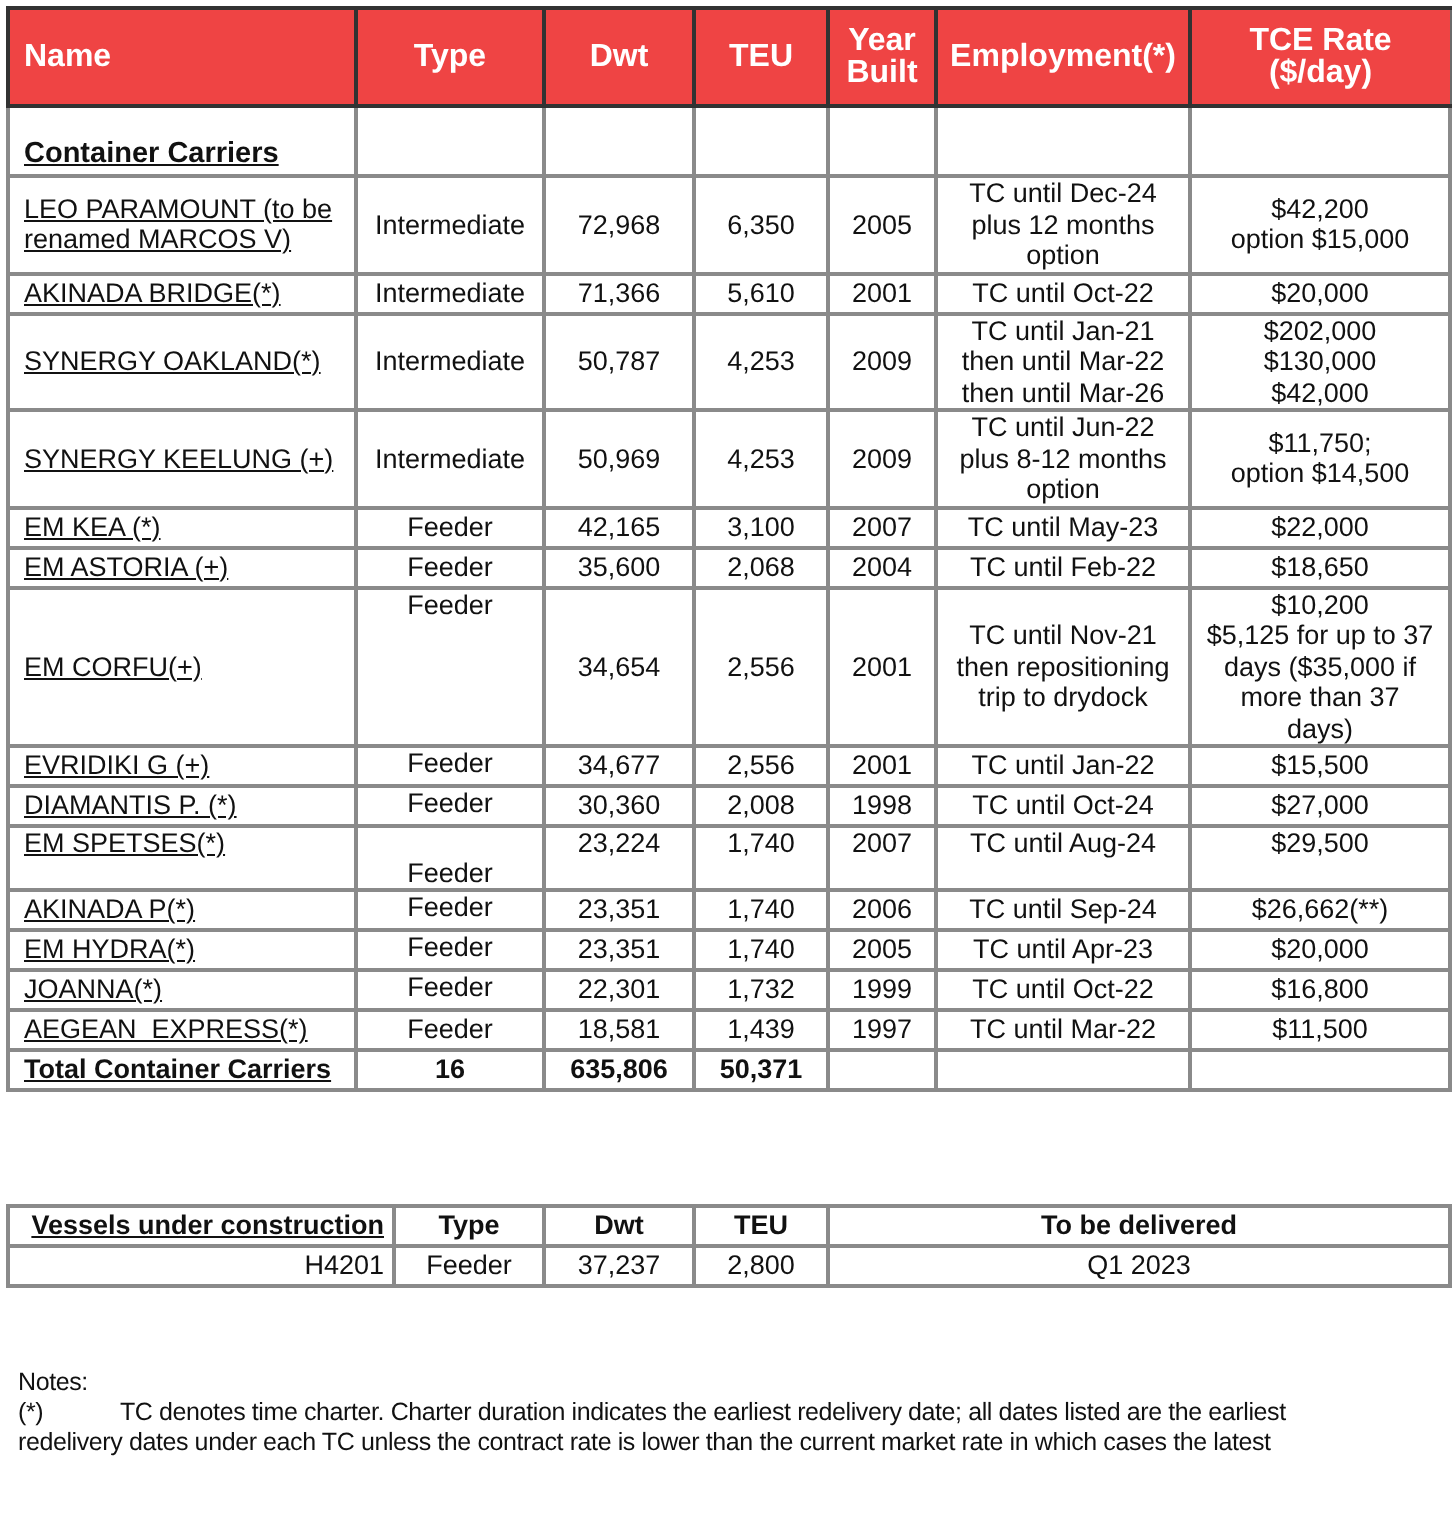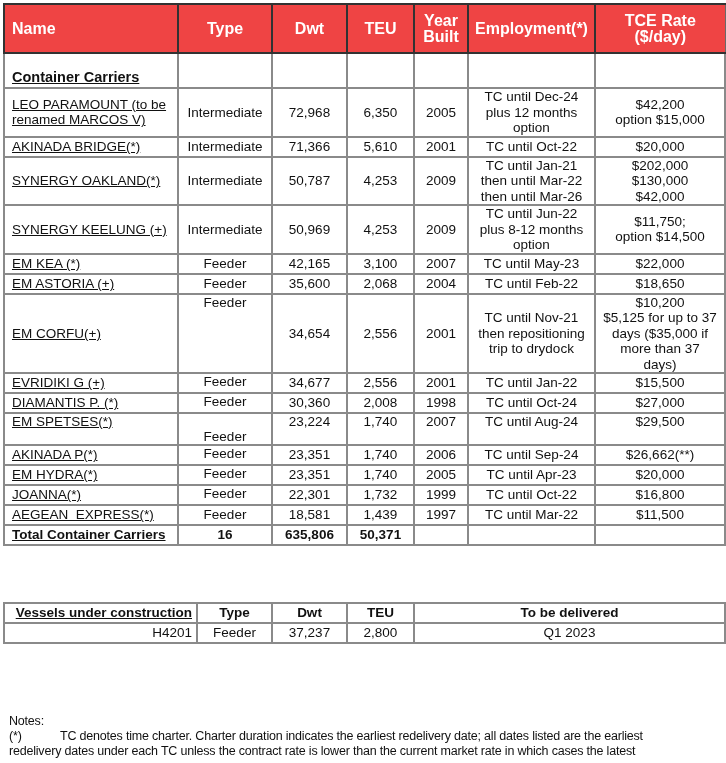--- a/index.html
+++ b/index.html
@@ -32,21 +32,21 @@
   .total td { font-weight: bold; height: 18px; }
   .spetses td { height: 30px; }
   #construct { top: 602px; width: 721px; }
   #construct td { height: 18px; }
   #construct td.name { text-align: right; padding-left: 7px; }
   #construct tr.hdr td { font-weight: bold; }
   #construct tr.hdr td.name { text-decoration: underline; }
   #notes {
     position: absolute; left: 9px; top: 684px; width: 712px;
     font-size: 12.5px; line-height: 15px; color: #111;
-    font-family: "Liberation Sans", sans-serif; letter-spacing: -0.2px; margin-top: 30px;
+    font-family: "Liberation Sans", sans-serif; letter-spacing: -0.2px;
   }
   .note-line { display: block; }
   .note-mark { display: inline-block; width: 51px; }
 </style>
 </head>
 <body>
 
 <table id="main">
   <colgroup>
     <col style="width:174px">

